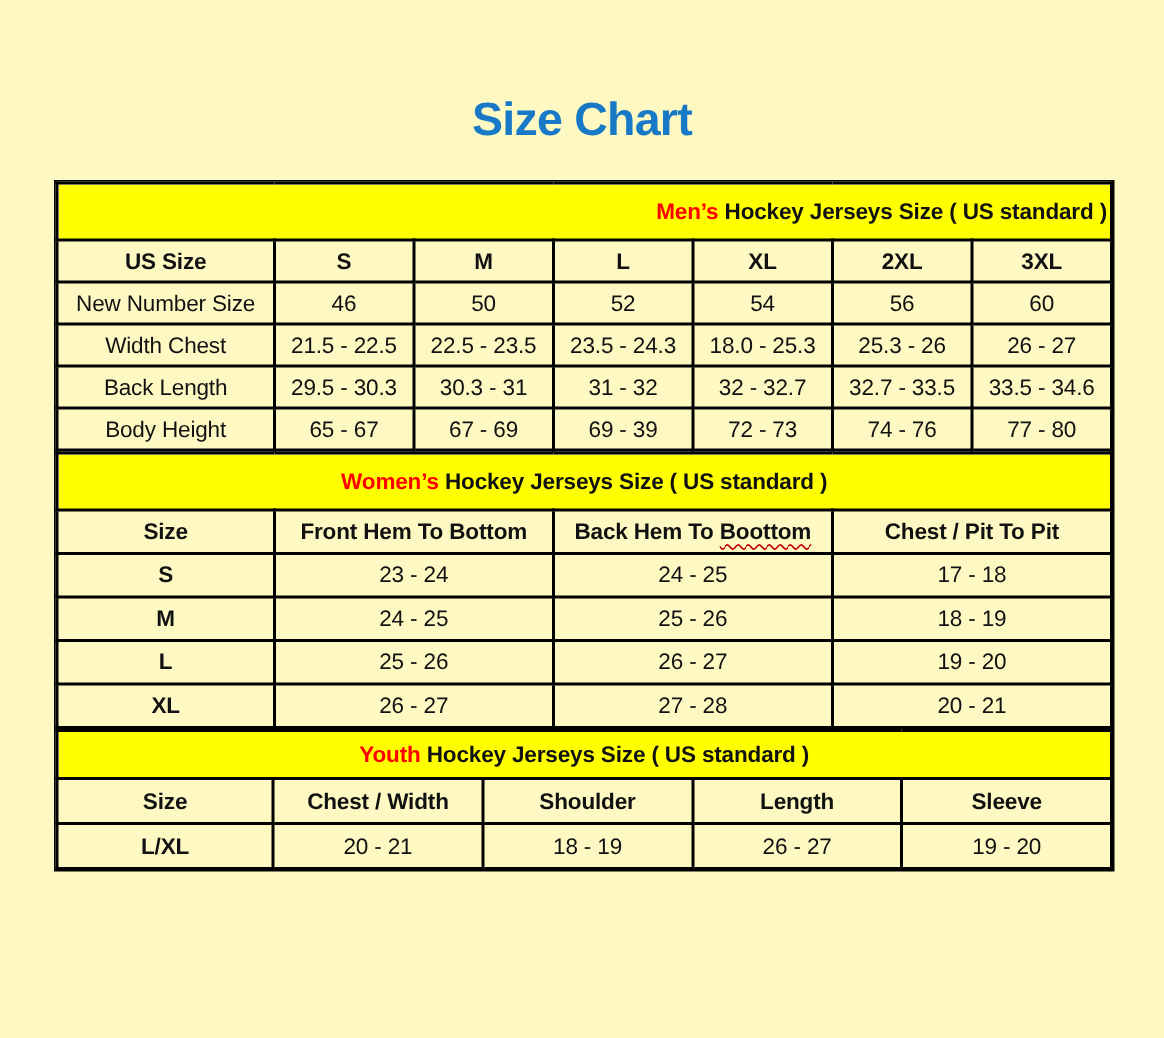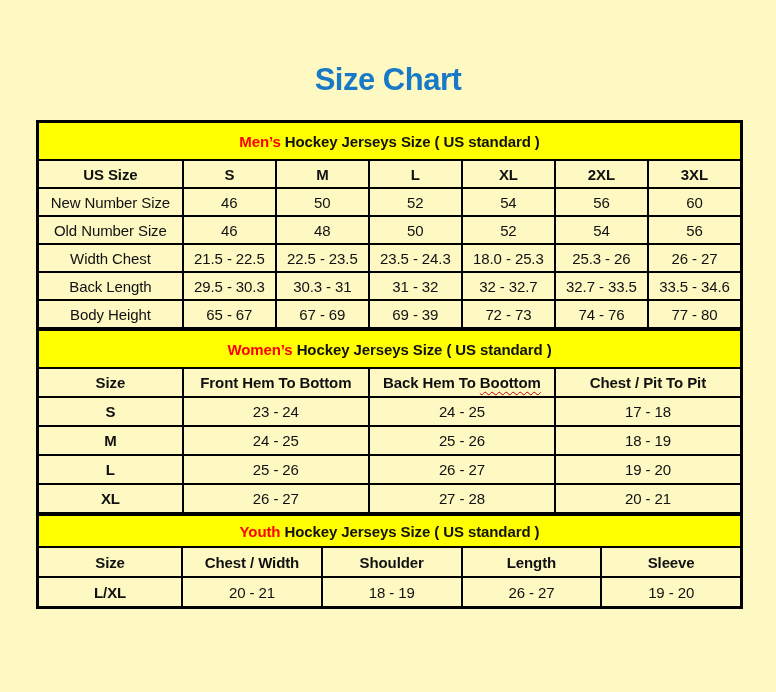--- a/index.html
+++ b/index.html
@@ -41,21 +41,21 @@
   .squiggle{
     text-decoration:underline;
     text-decoration-style:wavy;
     text-decoration-color:#c00000;
     text-decoration-thickness:1px;
     text-underline-offset:3px;
     text-align:center;
   }
   
   .sec-mens td,.sec-mens th{height:26px;}
-  .sec-mens td.banner-cell{height:36px;}
+  .sec-mens td.banner-cell{height:36px;text-align:right;}
   .sec-womens td,.sec-womens th{height:27px;}
   .sec-womens td.banner-cell{height:36px;}
   .sec-youth td,.sec-youth th{height:28px;}
   .sec-youth td.banner-cell{height:30px;margin-top:36px;}
   
   .sec-mens col.c0{width:20.6%;}   .sec-mens col.cn{width:13.233%;}
   .sec-womens col.c0{width:20.6%;} .sec-womens col.cn{width:26.466%;}
   .sec-youth col.c0{width:20.5%;}  .sec-youth col.cn{width:19.875%;}
 </style>
 </head>
@@ -84,29 +84,20 @@
             <th>3XL</th>
           </tr>
           <tr>
             <td>New Number Size</td>
             <td>46</td>
             <td>50</td>
             <td>52</td>
             <td>54</td>
             <td>56</td>
             <td>60</td>
-          </tr>
-          <tr>
-            <td>Old Number Size</td>
-            <td>46</td>
-            <td>48</td>
-            <td>50</td>
-            <td>52</td>
-            <td>54</td>
-            <td>56</td>
           </tr>
           <tr>
             <td>Width Chest</td>
             <td>21.5 - 22.5</td>
             <td>22.5 - 23.5</td>
             <td>23.5 - 24.3</td>
             <td>18.0 - 25.3</td>
             <td>25.3 - 26</td>
             <td>26 - 27</td>
           </tr>

